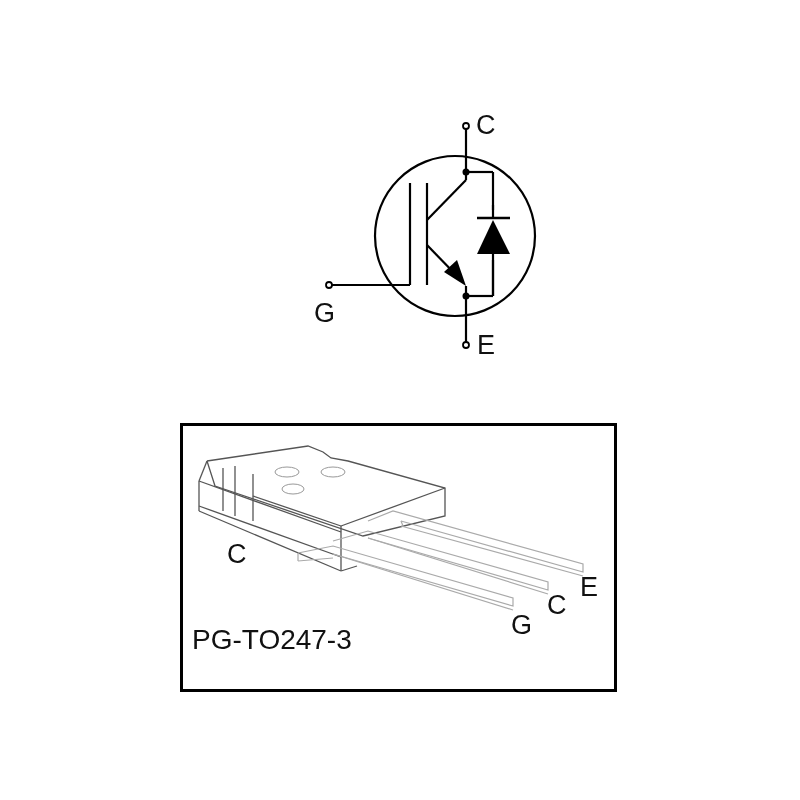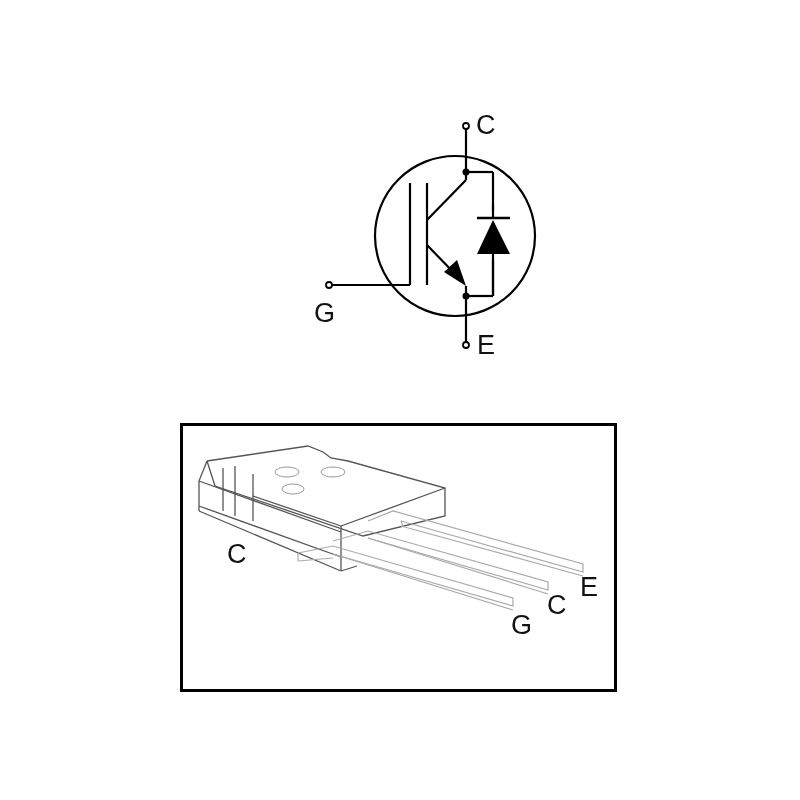--- a/index.html
+++ b/index.html
@@ -98,13 +98,14 @@
       <line x1="150" y1="128" x2="330" y2="184"></line>
       <line x1="115" y1="127" x2="115" y2="135"></line>
       <line x1="115" y1="135" x2="150" y2="132"></line>
     </g>
   </svg>
 
   <span class="pkg-label" style="left:44px;top:115px;">C</span>
   <span class="pkg-label" style="left:328px;top:186px;">G</span>
   <span class="pkg-label" style="left:364px;top:166px;">C</span>
   <span class="pkg-label" style="left:397px;top:148px;">E</span>
+  <span class="pkg-name">PG-TO247-3</span>
 </div>
 
 </body></html>

